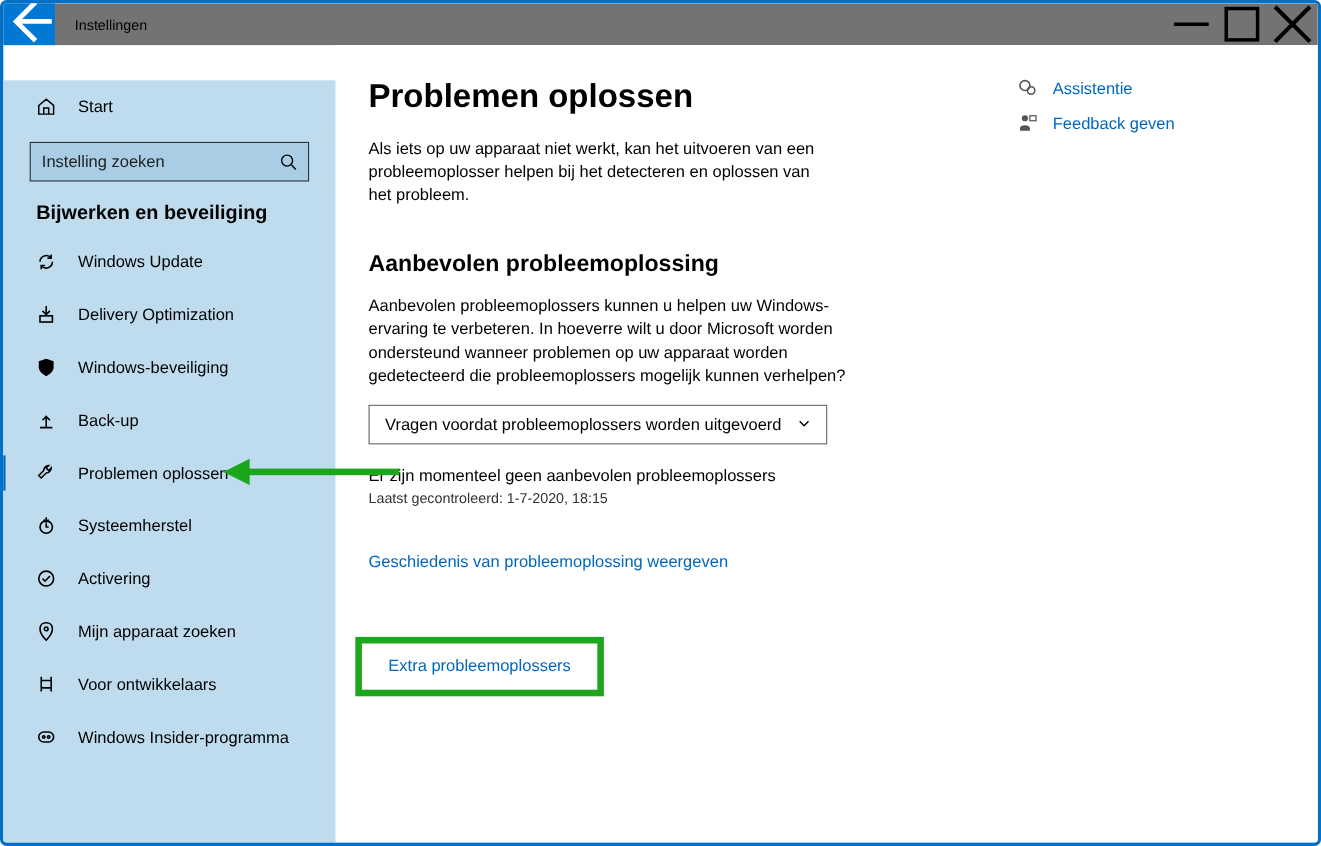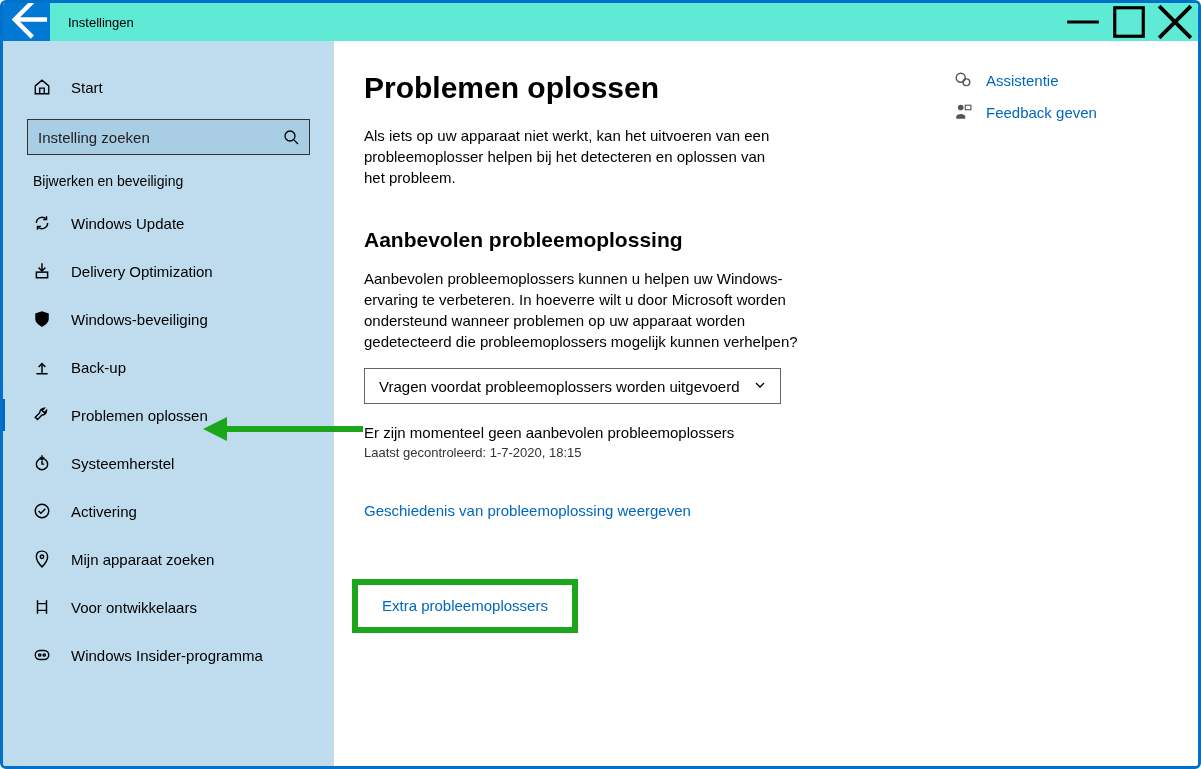--- a/index.html
+++ b/index.html
@@ -8,21 +8,21 @@
     height: 769px;
     border: 3px solid #0070c9;
     border-radius: 6px;
     background: #fff;
     position: relative;
     overflow: hidden;
   }
   
   .titlebar {
     height: 38px;
-    background: #5eead4;
+    background: #737373;
     display: flex;
     align-items: center;
   }
   .back-btn {
     width: 47px;
     height: 38px;
     background: #0078d4;
     color: #fff;
     display: flex;
     align-items: center;
@@ -48,24 +48,24 @@
     font-size: 14px;
     cursor: pointer;
     color:#000;
   }
   
   .client {
     display: flex;
     height: calc(100% - 38px);
   }
   .sidebar {
-    width: 331px;
+    width: 302px;
     background: #bfdcee;
-    padding-top: 22px;
     position: relative;
+    margin-top: 32px;
   }
   .main {
     flex: 1;
     background: #fff;
     padding: 30px 0 0 30px;
     display: flex;
   }
   .main-content { width: 560px; }
   .main-aside   { margin-left: 30px; }
 
@@ -80,22 +80,22 @@
     font-size: 15px;
     color: #000;
     cursor: pointer;
   }
   .nav-home .icon, .nav-item .icon {
     width: 18px; height: 18px;
     display:flex;align-items:center;justify-content:center;
   }
   .nav-section {
     padding: 0 30px;
-    font-size: 14px;
-    font-weight: 400;
+    font-size: 18px;
+    font-weight: 700;
     margin: 18px 0 10px 0;
   }
   .search-box {
     margin: 8px 24px 0 24px;
     height: 36px;
     border: 1px solid #333;
     background: #a9cde5;
     display: flex;
     align-items: center;
     padding: 0 10px;

